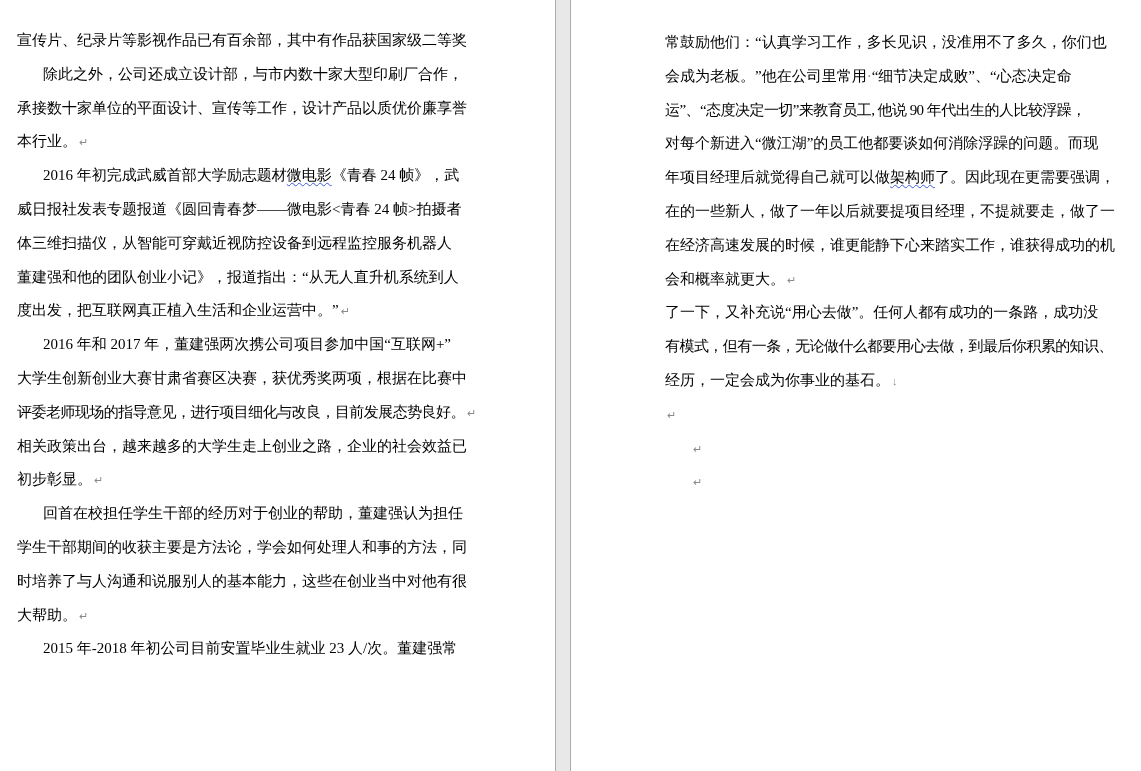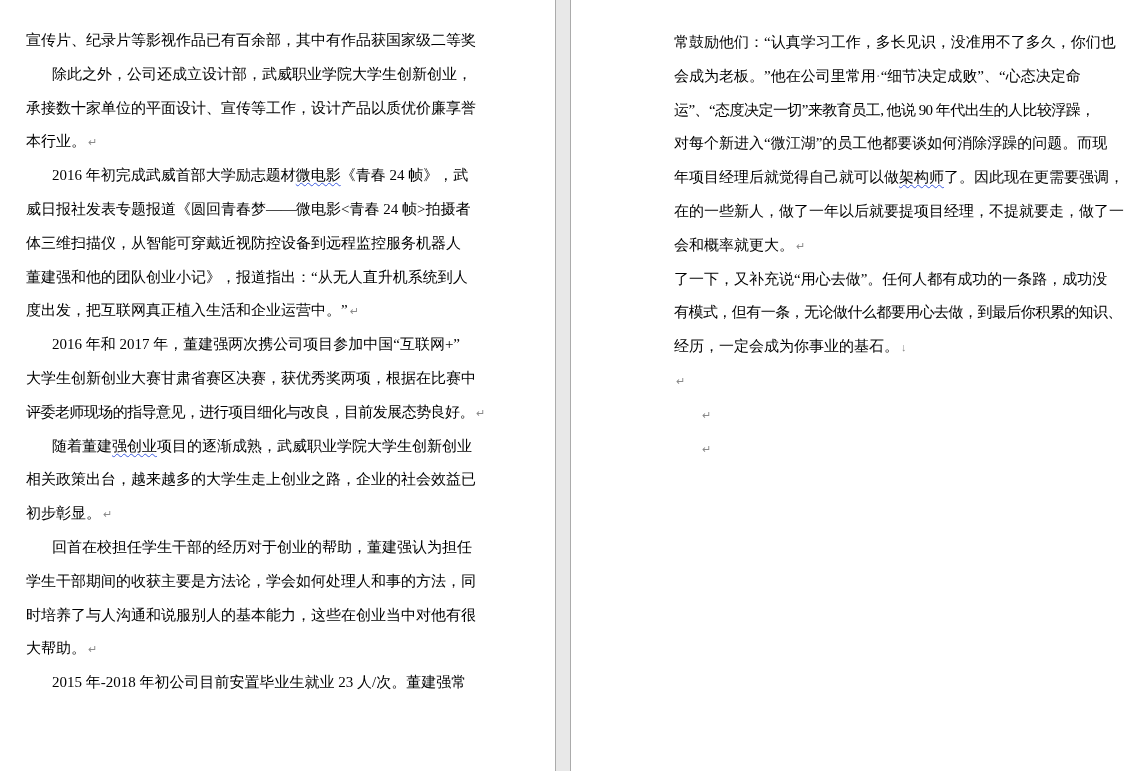--- a/index.html
+++ b/index.html
@@ -11,21 +11,21 @@
   .viewport{position:relative;width:1141px;height:771px;background:#ffffff;}
   .page{position:absolute;top:0;height:771px;background:var(--page,#ffffff);}
   .page-left{left:0;width:555px;}
   .page-gap{
     position:absolute;top:0;left:555px;width:14px;height:771px;
     background:var(--gap,#e8e8e8);
     border-left:1px solid var(--edge,#ababab);
     border-right:1px solid var(--edge,#ababab);
   }
   .page-right{left:571px;width:550px;}
-  .text-col{position:absolute;width:470px;margin-left:9px;}
+  .text-col{position:absolute;width:470px;}
   .text-col-left{left:17px;top:24px;}
   .text-col-right{left:94px;top:26px;}
   .line{
     height:33.8px;line-height:33.8px;
     white-space:nowrap;
     font-size:15px;color:var(--text,#000000);
     letter-spacing:0;
   }
   .indent{padding-left:26px;}
   .compress{letter-spacing:-0.55px;}
@@ -44,50 +44,50 @@
     letter-spacing:normal;
   }
 </style>
 </head>
 <body>
 
 <div class="viewport">
   <div class="page page-left">
     <div class="text-col text-col-left">
         <div class="line"><span>宣传片、纪录片等影视作品已有百余部，其中有作品获国家级二等奖</span></div>
-        <div class="line indent"><span>除此之外，公司还成立设计部，武威职业学院大学生创新创业，</span></div>
+        <div class="line indent"><span>除此之外，公司还成立设计部，与市内数十家大型印刷厂合作，</span></div>
         <div class="line"><span>承接数十家单位的平面设计、宣传等工作，设计产品以质优价廉享誉</span></div>
         <div class="line"><span>本行业。</span><span class="pmark">↵</span></div>
         <div class="line indent"><span>2016 年初完成武威首部大学励志题材</span><span class="squiggle">微电影</span><span>《青春 24 帧》，武</span></div>
         <div class="line"><span>威日报社发表专题报道《圆回青春梦——微电影&lt;青春 24 帧&gt;拍摄者</span></div>
         <div class="line"><span>体三维扫描仪，从智能可穿戴近视防控设备到远程监控服务机器人</span></div>
         <div class="line"><span>董建强和他的团队创业小记》，报道指出：“从无人直升机系统到人</span></div>
         <div class="line"><span>度出发，把互联网真正植入生活和企业运营中。”</span><span class="pmark">↵</span></div>
         <div class="line indent"><span>2016 年和 2017 年，董建强两次携公司项目参加中国“互联网+”</span></div>
         <div class="line"><span>大学生创新创业大赛甘肃省赛区决赛，获优秀奖两项，根据在比赛中</span></div>
         <div class="line compress"><span>评委老师现场的指导意见，进行项目细化与改良，目前发展态势良好。</span><span class="pmark">↵</span></div>
-        <div class="line indent"><span>随着董建</span><span class="squiggle">强创业</span><span>项目的逐渐成熟，武威职业学院大学生创新创业</span></div>
         <div class="line"><span>相关政策出台，越来越多的大学生走上创业之路，企业的社会效益已</span></div>
         <div class="line"><span>初步彰显。</span><span class="pmark">↵</span></div>
         <div class="line indent"><span>回首在校担任学生干部的经历对于创业的帮助，董建强认为担任</span></div>
         <div class="line"><span>学生干部期间的收获主要是方法论，学会如何处理人和事的方法，同</span></div>
         <div class="line"><span>时培养了与人沟通和说服别人的基本能力，这些在创业当中对他有很</span></div>
         <div class="line"><span>大帮助。</span><span class="pmark">↵</span></div>
         <div class="line indent"><span>2015 年-2018 年初公司目前安置毕业生就业 23 人/次。董建强常</span></div>
       </div>
   </div>
   <div class="page-gap"></div>
   <div class="page page-right">
     <div class="text-col text-col-right">
         <div class="line"><span>常鼓励他们：“认真学习工作，多长见识，没准用不了多久，你们也</span></div>
         <div class="line"><span>会成为老板。”他在公司里常用</span><span class="space-mark">·</span><span>“细节决定成败”、“心态决定命</span></div>
         <div class="line compress"><span>运”、“态度决定一切”来教育员工, 他说 90 年代出生的人比较浮躁，</span></div>
         <div class="line"><span>对每个新进入“微江湖”的员工他都要谈如何消除浮躁的问题。而现</span></div>
         <div class="line"><span>年项目经理后就觉得自己就可以做</span><span class="squiggle">架构师</span><span>了。因此现在更需要强调，</span></div>
         <div class="line"><span>在的一些新人，做了一年以后就要提项目经理，不提就要走，做了一</span></div>
+        <div class="line"><span>在经济高速发展的时候，谁更能静下心来踏实工作，谁获得成功的机</span></div>
         <div class="line"><span>会和概率就更大。</span><span class="pmark">↵</span></div>
         <div class="line"><span>了一下，又补充说“用心去做”。任何人都有成功的一条路，成功没</span></div>
         <div class="line compress"><span>有模式，但有一条，无论做什么都要用心去做，到最后你积累的知识、</span></div>
         <div class="line"><span>经历，一定会成为你事业的基石。</span><span class="pmark">↓</span></div>
         <div class="line"><span class="pmark">↵</span></div>
         <div class="line indent"><span class="pmark">↵</span></div>
         <div class="line indent"><span class="pmark">↵</span></div>
       </div>
   </div>
 </div>

